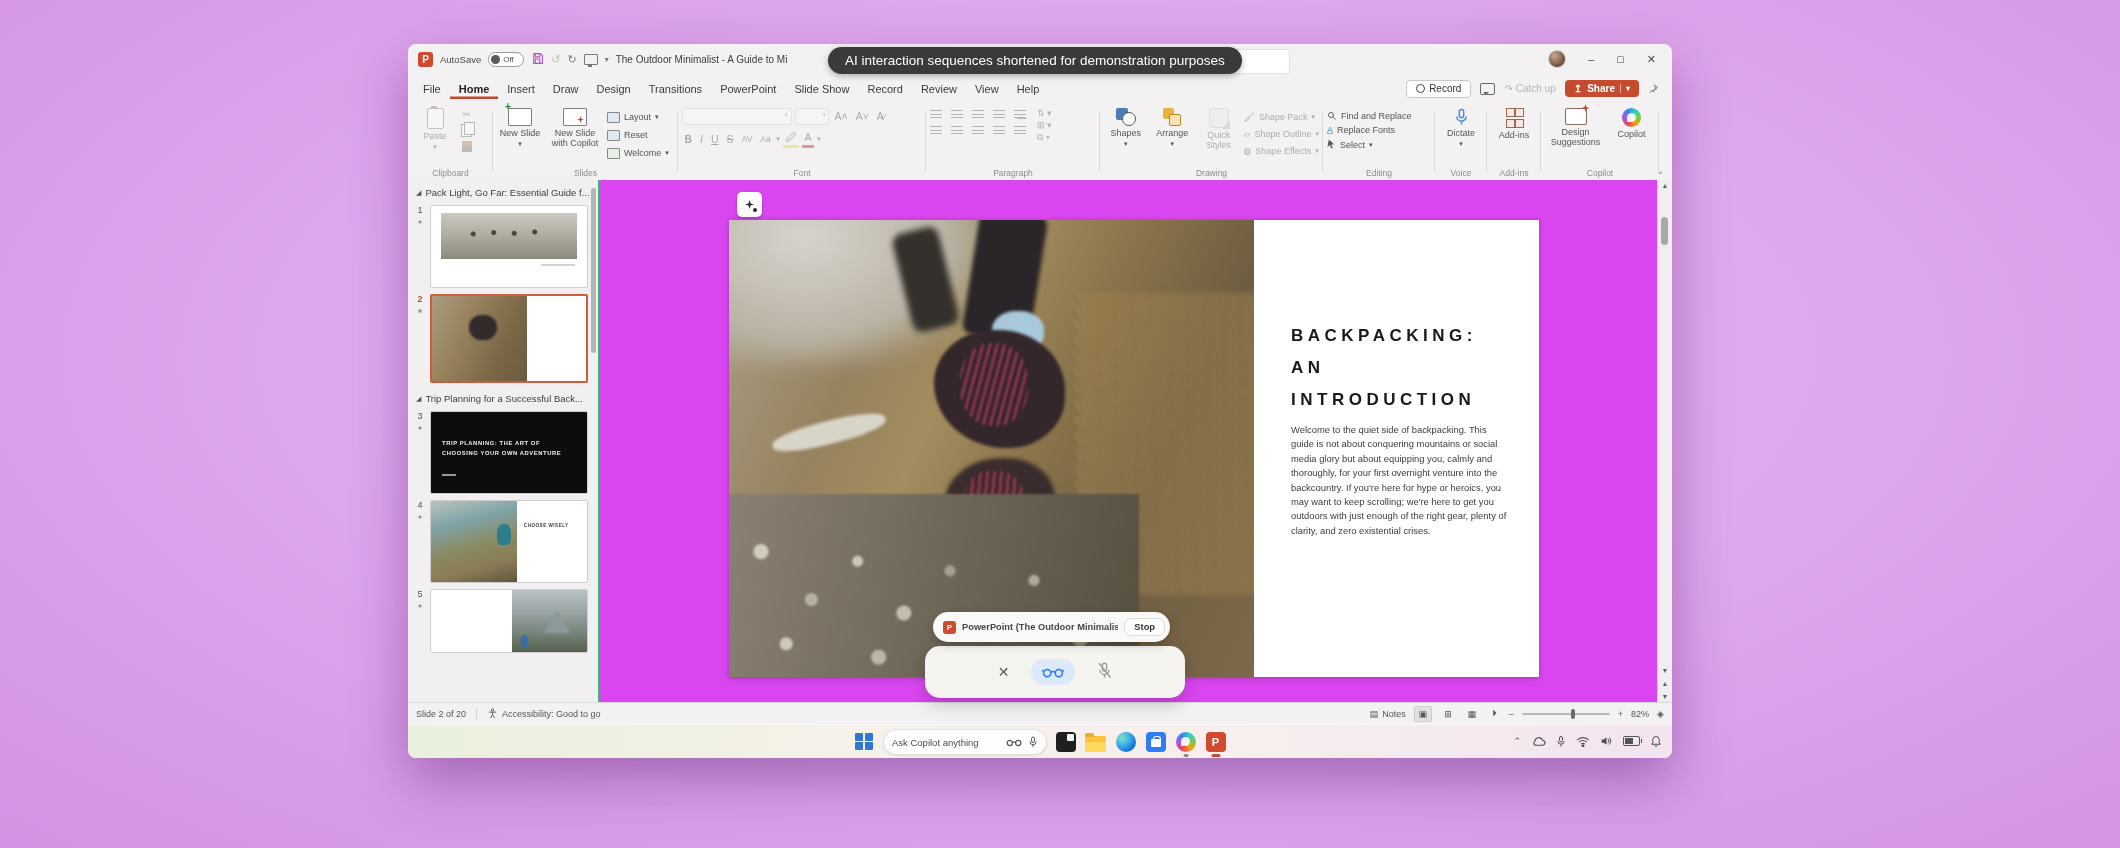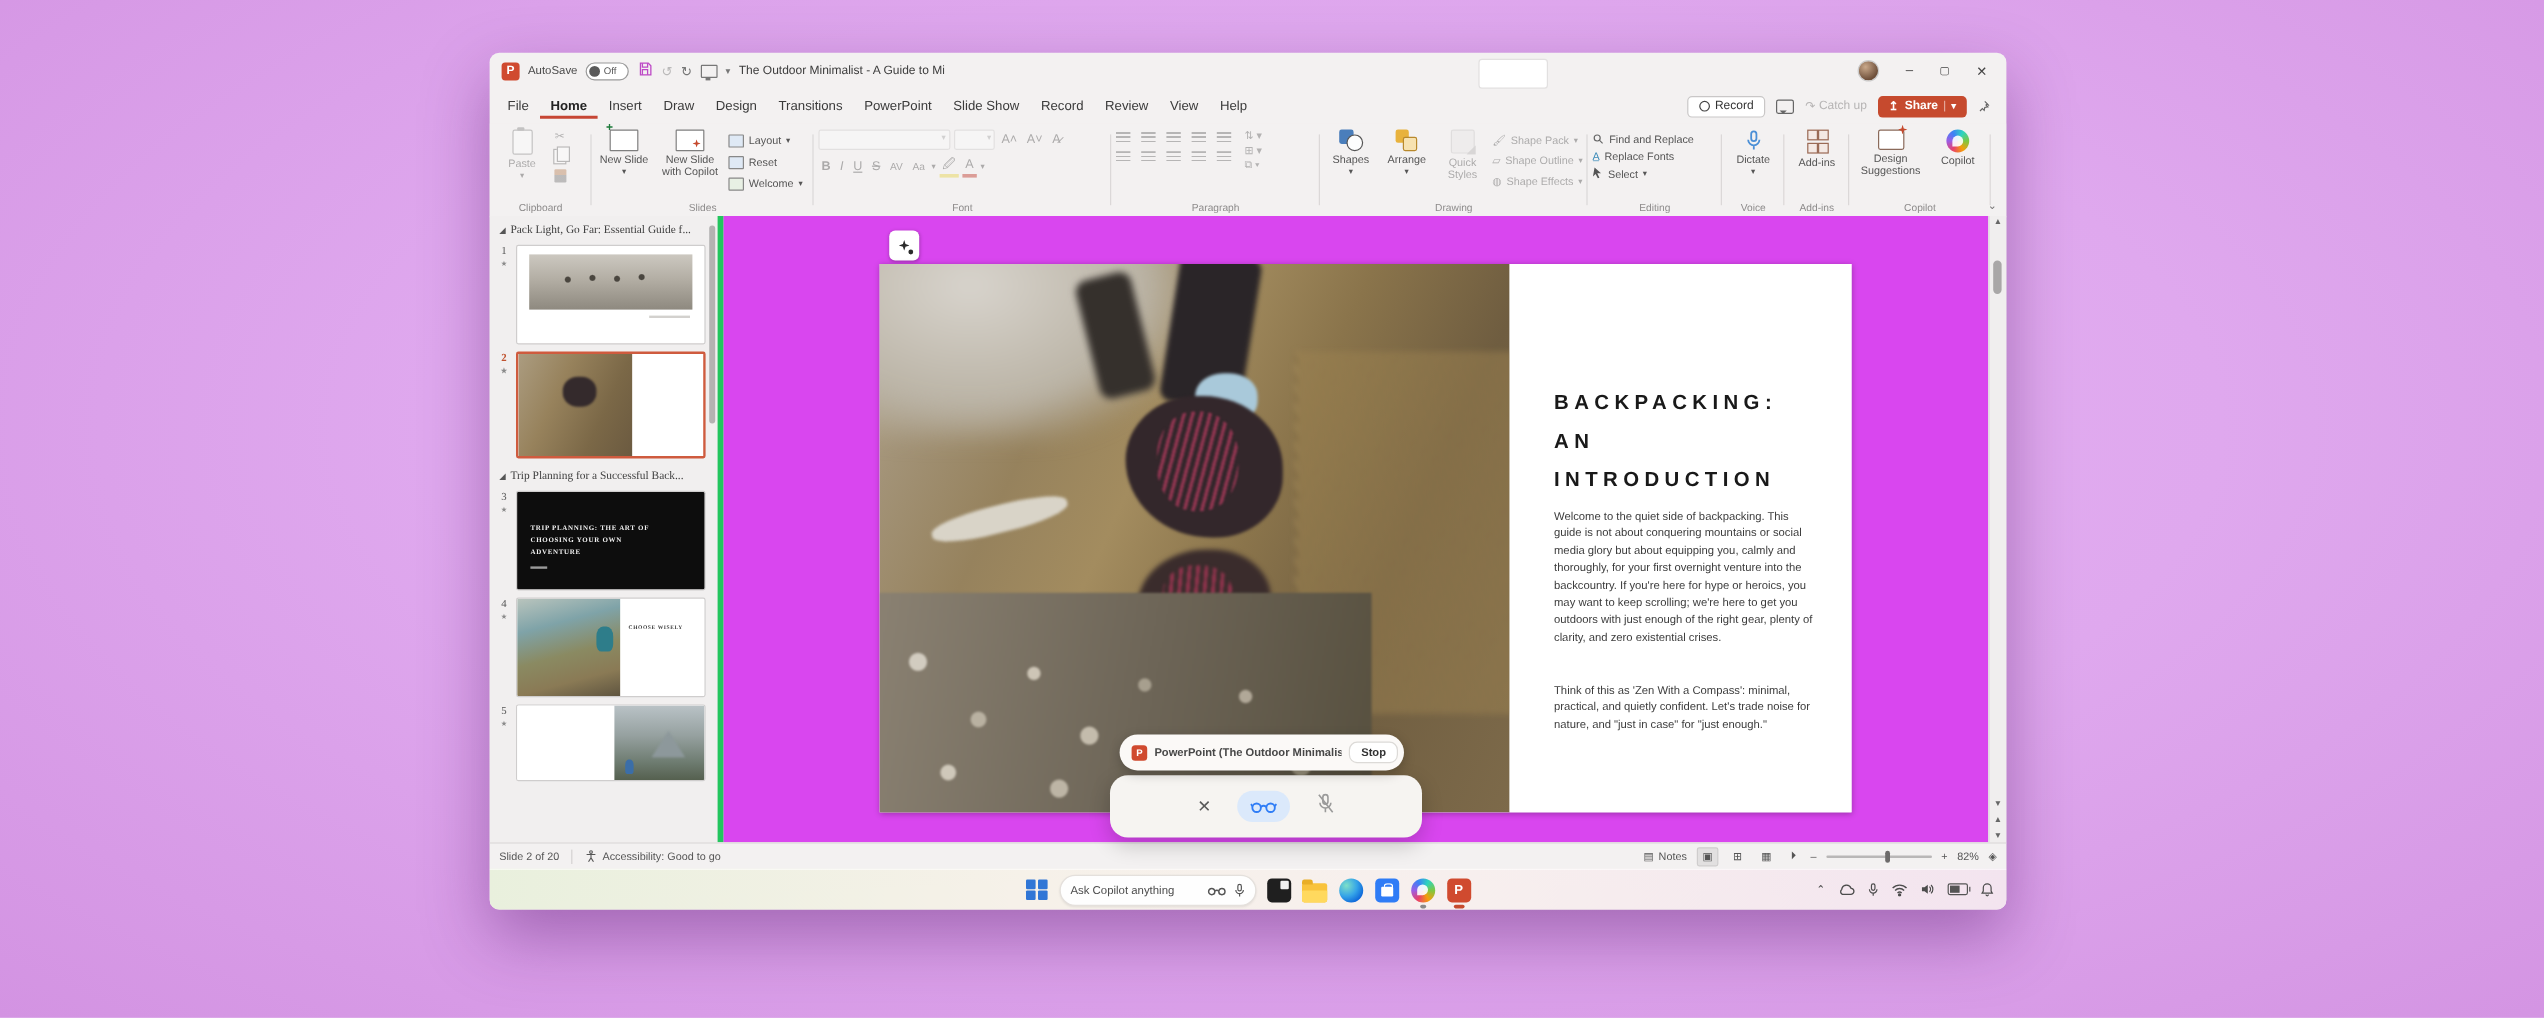--- a/index.html
+++ b/index.html
@@ -82,21 +82,21 @@
   .ico-addins span{width:7px;height:7px;border:1.4px solid #9a6a55;background:#f4e9e4;}
   .ico-copilot{width:19px;height:19px;border-radius:50%;
     background:conic-gradient(from 210deg,#e8416b,#9b5de5,#3b82f6,#2dd4bf,#7cc843,#f59e0b,#e8416b);position:relative;}
   .ico-copilot::after{content:"";position:absolute;left:5px;top:5px;width:9px;height:9px;border-radius:50% 50% 50% 0;background:#fff;opacity:.9;}
   .ico-design{width:20px;height:15px;border:1.4px solid #8a6a5a;border-radius:2px;position:relative;background:#fff;}
   .ico-design::after{content:"";position:absolute;right:-4px;top:-5px;width:8px;height:8px;background:#c64a2e;
     clip-path:polygon(50% 0,62% 38%,100% 50%,62% 62%,50% 100%,38% 62%,0 50%,38% 38%);}
   .ribcollapse{position:absolute;right:8px;bottom:4px;font-size:9px;color:#777;}
   
   .content{position:absolute;left:0;top:136px;width:1264px;height:522px;display:flex;}
-  .thumbs{width:190px;background:#f1efef;border-right:5px solid #22c55e;position:relative;overflow:hidden;font-family:Liberation Serif, serif;}
+  .thumbs{width:190px;background:#f1efef;border-right:1px solid #22c55e;position:relative;overflow:hidden;}
   .sechead{display:flex;align-items:center;gap:4px;font-size:9.5px;color:#3e3e3e;padding:7px 4px 4px 8px;white-space:nowrap;overflow:hidden;}
   .sectri{font-size:7px;color:#555;}
   .titem{display:flex;gap:4px;padding:3px 10px 3px 6px;}
   .tnum{width:12px;font-size:9px;color:#555;text-align:center;line-height:1.2;}
   .tnum .star{display:block;font-size:6px;color:#8a8a8a;margin-top:3px;}
   .tnum.sel{color:#c0532f;font-weight:bold;}
   .tprev{flex:1;height:83px;background:#fff;border:1px solid #cfcdcd;border-radius:2px;position:relative;overflow:hidden;box-sizing:border-box;}
   .tprev.sel{border:2px solid #cf5b3e;}
   .panelscroll{position:absolute;right:2px;top:8px;width:5px;height:165px;background:#9f9d9d;border-radius:3px;opacity:.75;}
   .editor{flex:1;background:#d946ef;position:relative;}
@@ -244,20 +244,21 @@
       <span class="qicon" style="font-size:8px">▾</span>
       <span class="doctitle">The Outdoor Minimalist - A Guide to Mi</span>
       <span class="winctl">
         <span class="avatar"></span>
         <span>–</span>
         <span style="font-size:9px">▢</span>
         <span>✕</span>
       </span>
     </div>
     <div class="banner-remnant"></div>
+    <div class="banner">AI interaction sequences shortened for demonstration purposes</div>
 
     <div class="menubar">
       <span class="tab">File</span>
       <span class="tab active">Home</span>
       <span class="tab">Insert</span>
       <span class="tab">Draw</span>
       <span class="tab">Design</span>
       <span class="tab">Transitions</span>
       <span class="tab">PowerPoint</span>
       <span class="tab">Slide Show</span>
@@ -581,21 +582,20 @@
             <span class="ph-lace2"></span>
             <span class="ph-gravel"></span>
           </div>
           <div class="sidepanel">
             <div class="slidetitle">
               <div>BACKPACKING:</div>
               <div>AN</div>
               <div>INTRODUCTION</div>
             </div>
             <div class="slidepara p1">Welcome to the quiet side of backpacking. This guide is not about conquering mountains or social media glory but about equipping you, calmly and thoroughly, for your first overnight venture into the backcountry. If you're here for hype or heroics, you may want to keep scrolling; we're here to get you outdoors with just enough of the right gear, plenty of clarity, and zero existential crises.</div>
-            <div class="slidepara p2">Think of this as 'Zen With a Compass': minimal, practical, and quietly confident. Let's trade noise for nature, and "just in case" for "just enough."</div>
           </div>
         </div>
       </div>
 
       <div class="popuppill">
         <span class="ppticon" style="width:13px;height:13px;font-size:8px">P</span>
         <span class="pptext">PowerPoint (The Outdoor Minimalist - A...</span>
         <span class="stopbtn">Stop</span>
       </div>
       <div class="popupcard">

